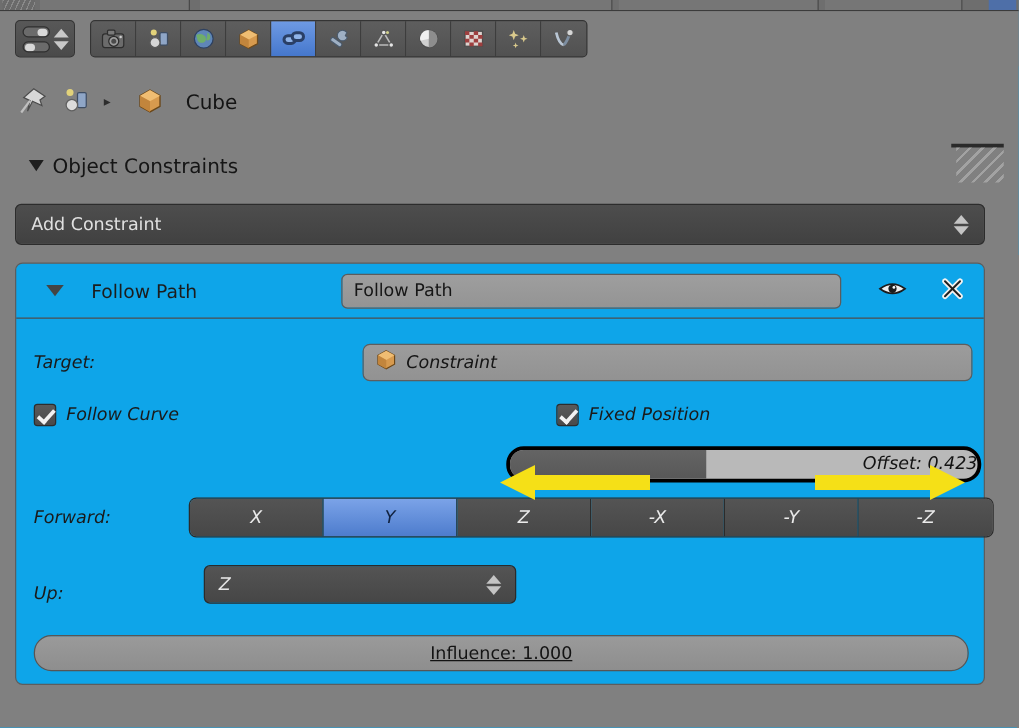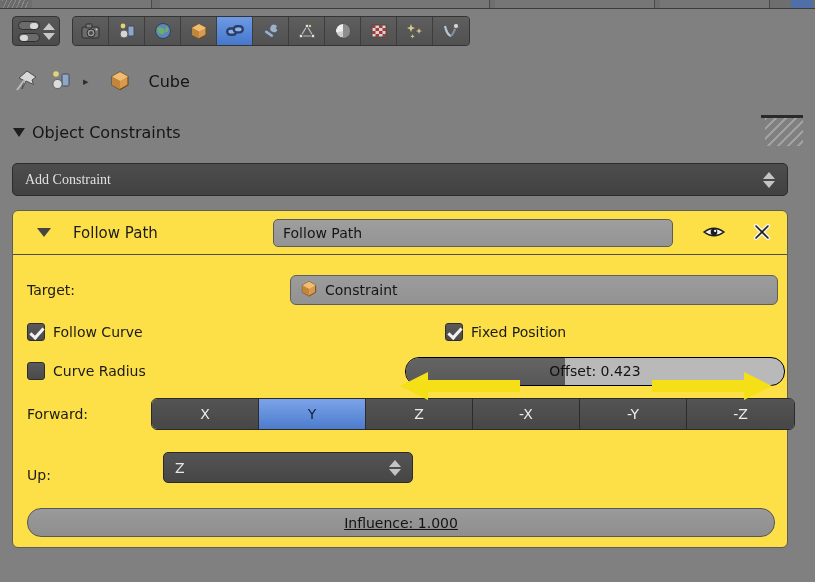--- a/index.html
+++ b/index.html
@@ -140,21 +140,21 @@
   }
   .bc-ico { display: flex; align-items: center; }
 
   
   .panel-title-row {
     position: absolute;
     left: 0; top: 115px;
     width: 815px; height: 34px;
     display: flex;
     align-items: center;
-    padding-left: 13px;
+    padding-left: 23px;
     gap: 7px;
   }
   .panel-tri {
     width: 0; height: 0;
     border-left: 6px solid transparent;
     border-right: 6px solid transparent;
     border-top: 9px solid #1e1e1e;
   }
   .panel-title {
     font-size: 16px;
@@ -184,42 +184,41 @@
     border: 1px solid #2c2c2c;
     border-radius: 5px;
     display: flex;
     align-items: center;
     padding: 0 12px;
   }
   .add-constraint .txt {
     color: #e0e0e0;
     font-size: 14px;
     flex: 1;
-    font-family: Liberation Serif, serif;
   }
   .dd-arrows { display: flex; flex-direction: column; gap: 2px; }
   .dd-up {
     width: 0; height: 0;
     border-left: 6px solid transparent;
     border-right: 6px solid transparent;
     border-bottom: 7px solid #c4c4c4;
   }
   .dd-dn {
     width: 0; height: 0;
     border-left: 6px solid transparent;
     border-right: 6px solid transparent;
     border-top: 7px solid #c4c4c4;
   }
 
   
   .constraint-box {
     position: absolute;
     left: 12px; top: 210px;
     width: 776px; height: 338px;
-    background: #fde047;
+    background: #0ea5e9;
     border: 1px solid #5d5d5d;
     border-radius: 6px;
   }
 
   .c-header {
     position: relative;
     height: 44px;
     display: flex;
     align-items: center;
     padding: 0 12px;
@@ -254,20 +253,21 @@
     right: 14px; top: 0; height: 44px;
     display: flex; align-items: center; gap: 25px;
   }
 
   
   .row {
     position: relative;
     display: flex;
     align-items: center;
     padding: 0 14px;
+    font-style: italic;
   }
   .lbl {
     font-size: 14px;
     color: #1a1a1a;
   }
 
   .row-target { height: 46px; }
   .target-field {
     position: absolute;
     left: 277px; width: 488px; height: 30px;
@@ -300,26 +300,26 @@
     border: solid #f2f2f2;
     border-width: 0 3px 3px 0;
     transform: rotate(42deg);
   }
 
   .row-radius { height: 40px; }
   .offset-slider {
     position: absolute;
     left: 392px; width: 380px; height: 29px;
     background: #b9b9b9;
-    border: 1px solid #000000;
+    border: 3px solid #000000;
     border-radius: 14px;
     overflow: hidden;
     display: flex;
     align-items: center;
-    justify-content: center;
+    justify-content: flex-end;
   }
   .offset-fill {
     position: absolute;
     left: 0; top: 0; bottom: 0;
     background: linear-gradient(#646464, #585858);
   }
   .offset-txt {
     position: relative;
     font-size: 14px;
     color: #121212;
@@ -616,24 +616,20 @@
       <span class="chkbox on"></span>
       <span class="lbl">Follow Curve</span>
     </span>
     <span class="chk-wrap second">
       <span class="chkbox on"></span>
       <span class="lbl">Fixed Position</span>
     </span>
   </div>
 
   <div class="row row-radius">
-    <span class="chk-wrap">
-      <span class="chkbox"></span>
-      <span class="lbl">Curve Radius</span>
-    </span>
     <span class="offset-slider">
       <span class="offset-fill" id="offsetFill" style="width: 42%;"></span>
       <span class="offset-txt">Offset: 0.423</span>
     </span>
   </div>
 
   <div class="row row-forward">
     <span class="lbl">Forward:</span>
     <span class="fwd-group" id="fwdGroup">
         <span class="fwd-btn">X</span>

